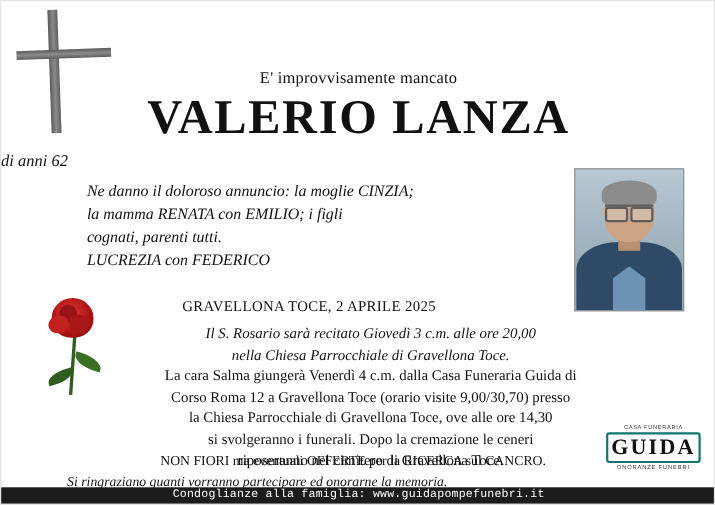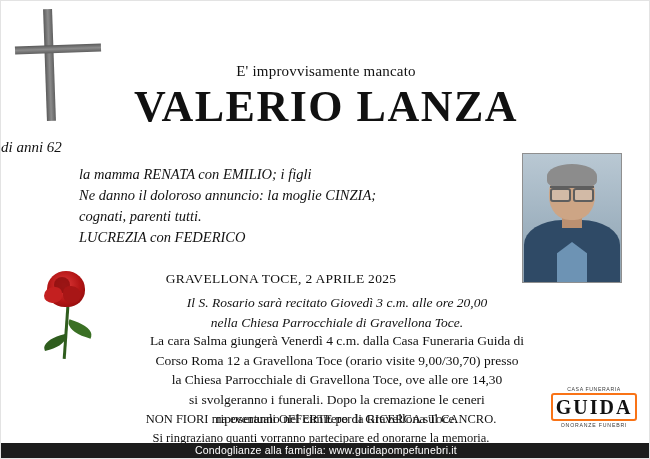--- a/index.html
+++ b/index.html
@@ -125,22 +125,23 @@
     left: 60px;
     width: 520px;
     text-align: center;
     font-size: 12.5px;
   }
   .thanks {
     position: absolute;
     top: 430px;
     left: 60px;
     width: 520px;
-    text-align: center;
+    text-align: left;
     font-size: 12.5px;
+    font-style: italic;
   }
 
   
   .photo-frame {
     position: absolute;
     top: 152px;
     left: 521px;
     width: 98px;
     height: 128px;
     border: 1px solid #8f8f8f;
@@ -308,21 +309,21 @@
     text-align: center;
   }
   .logo-top {
     font-size: 5.2px;
     letter-spacing: .6px;
     color: #3a3a3a;
     font-family: "Liberation Sans", sans-serif;
     margin-bottom: 1px;
   }
   .logo-box {
-    border: 2px solid #f97316;
+    border: 2px solid #0f766e;
     border-radius: 3px;
     font-size: 20px;
     font-weight: bold;
     letter-spacing: 2px;
     line-height: 24px;
     font-family: "Liberation Serif", serif;
     background: #fff;
   }
   .logo-sub {
     font-size: 5.2px;
@@ -334,43 +335,43 @@
 
   
   .footer {
     position: absolute;
     left: 0;
     bottom: 0;
     width: 650px;
     height: 15px;
     background: #1c1c1c;
     color: #ffffff;
-    font-family: Liberation Sans, sans-serif;
+    font-family: Liberation Mono, monospace;
     font-size: 10.5px;
     line-height: 15px;
     text-align: center;
     letter-spacing: .2px;
   }
   .footer .url { color: #ffffff; }
 </style>
 </head>
 <body>
 
 <div id="page">
 
   <div class="cross cross-vert"></div>
   <div class="cross cross-horz"></div>
 
   <div class="intro">E' improvvisamente mancato</div>
   <div class="name">VALERIO  LANZA</div>
   <div class="age">di anni 62</div>
 
   <div class="family">
+    <div>Ne danno il doloroso annuncio: la moglie CINZIA;</div>
     <div>la mamma RENATA con EMILIO; i figli</div>
-    <div>Ne danno il doloroso annuncio: la moglie CINZIA;</div>
     <div>cognati, parenti tutti.</div>
     <div>LUCREZIA con FEDERICO</div>
   </div>
 
   <div class="photo-frame">
     <div class="photo-bg"></div>
     <div class="photo-body"></div>
     <div class="photo-neck"></div>
     <div class="photo-shirt"></div>
     <div class="photo-head"></div>

